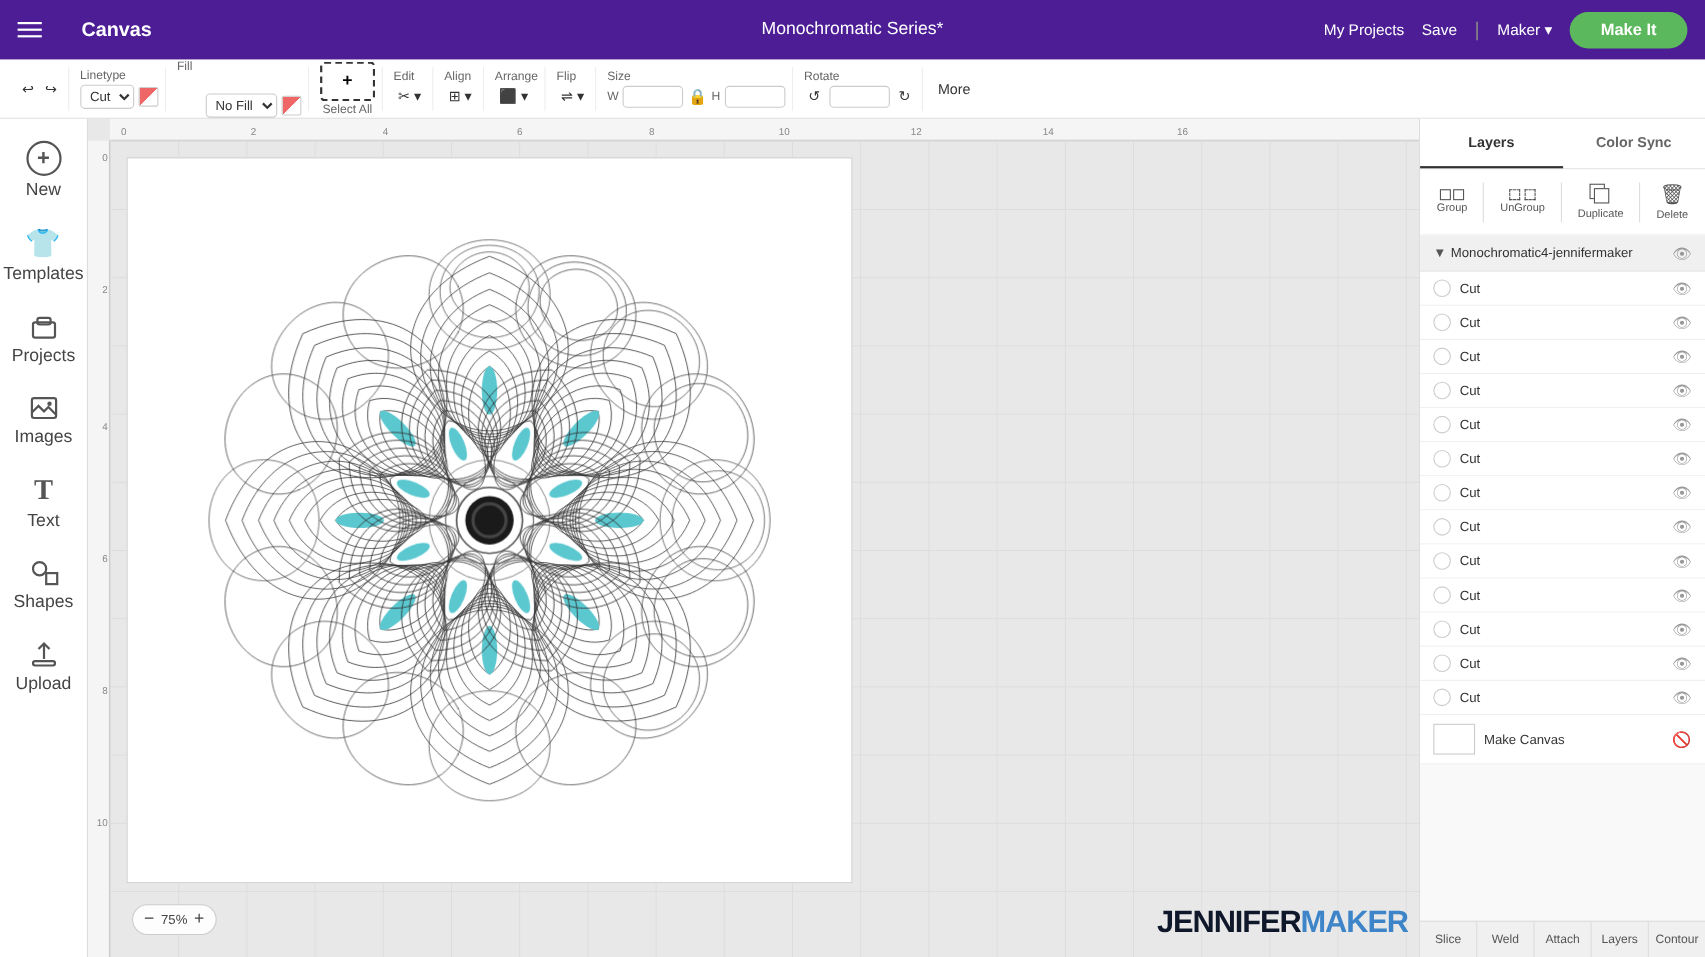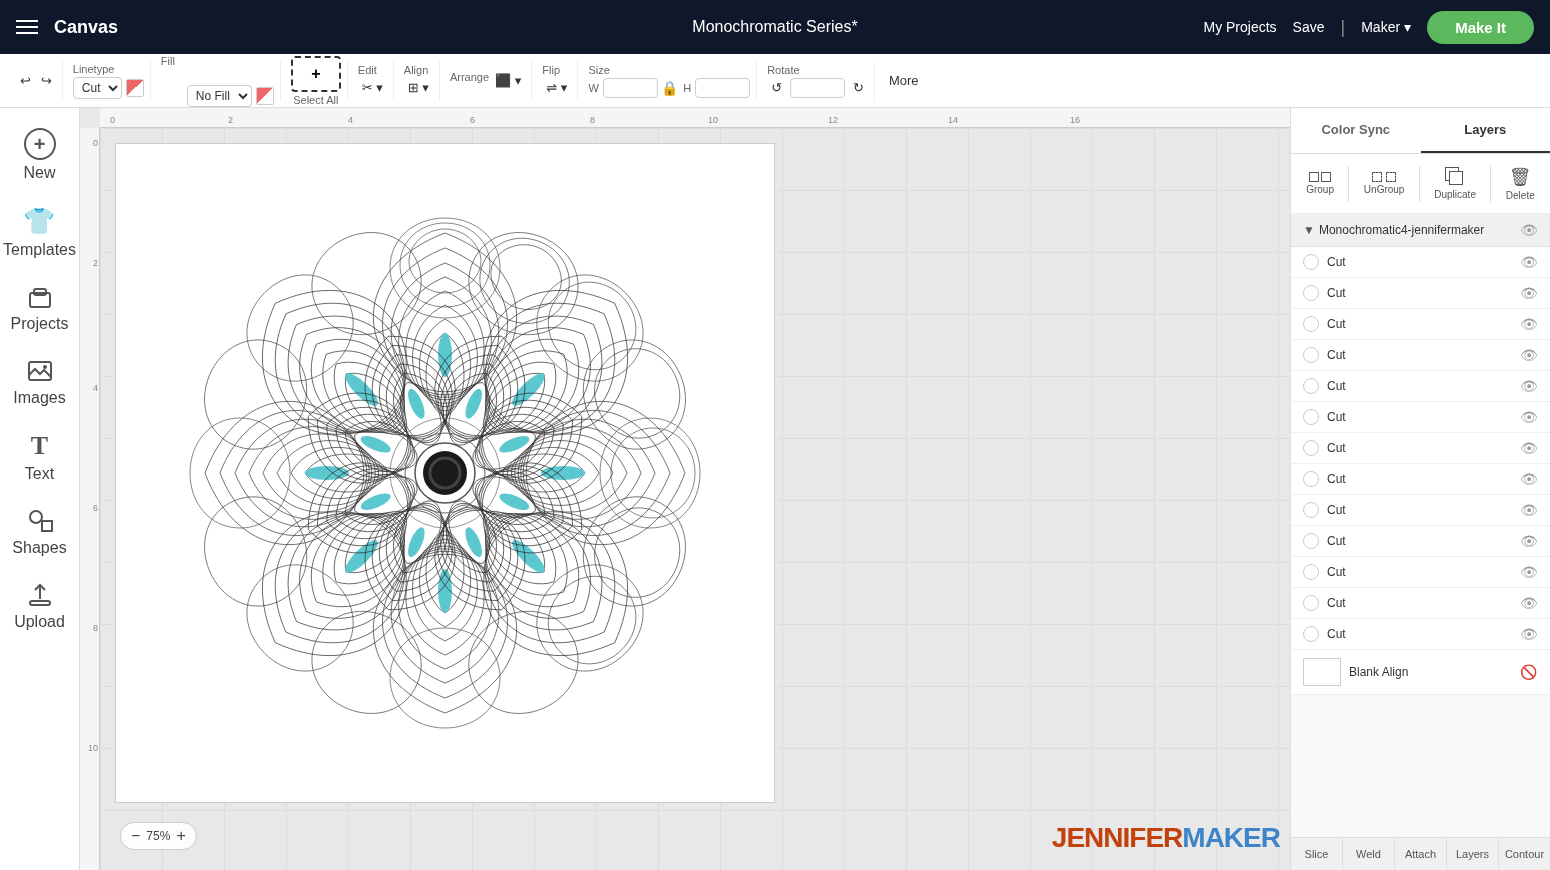--- a/index.html
+++ b/index.html
@@ -1,24 +1,24 @@
 <!DOCTYPE html>
 <html><head>
   <meta charset="utf-8">
   <style>
     * { margin: 0; padding: 0; box-sizing: border-box; }
     body { width: 1550px; height: 870px; overflow: hidden; font-family: 'Arial', sans-serif; background: #f0f0f0; }
 
     
     #topbar {
       width: 100%; height: 54px;
-      background: #0f172a;
+      background: #4c1d95;
       display: flex; align-items: center;
       padding: 0 16px;
-      gap: 8px;
+      gap: 28px;
       position: relative;
     }
     #topbar .hamburger { color: #fff; font-size: 20px; cursor: pointer; display: flex; flex-direction: column; gap: 4px; }
     #topbar .hamburger span { display: block; width: 22px; height: 2px; background: #fff; }
     #topbar .canvas-title { color: #fff; font-size: 18px; font-weight: bold; margin-left: 8px; }
     #topbar .project-name { position: absolute; left: 50%; transform: translateX(-50%); color: #fff; font-size: 16px; }
     #topbar .right-controls { margin-left: auto; display: flex; align-items: center; gap: 16px; }
     #topbar .my-projects-btn { color: #fff; font-size: 14px; cursor: pointer; background: none; border: none; }
     #topbar .save-btn { color: #fff; font-size: 14px; cursor: pointer; background: none; border: none; }
     #topbar .divider { color: #888; font-size: 18px; }
@@ -103,21 +103,21 @@
     }
     .zoom-btn { background: none; border: none; cursor: pointer; font-size: 16px; color: #444; }
     .zoom-level { font-size: 12px; color: #444; }
 
     
     #watermark {
       position: absolute; bottom: 16px; right: 10px;
       font-size: 28px; font-weight: 900;
       letter-spacing: -1px;
     }
-    .watermark-j { color: #c2410c; }
+    .watermark-j { color: #0f172a; }
     .watermark-rest { color: #3d85c8; }
 
     
     #right-panel {
       width: 260px; min-width: 260px;
       background: #f9f9f9;
       border-left: 1px solid #ddd;
       display: flex; flex-direction: column;
     }
 
@@ -252,21 +252,21 @@
   </div>
 
   <div class="toolbar-group">
     <div style="display:flex;flex-direction:column;gap:2px;">
       <span class="toolbar-label">Align</span>
       <button class="toolbar-btn">⊞ ▾</button>
     </div>
   </div>
 
   <div class="toolbar-group">
-    <div style="display:flex;flex-direction:row;gap:2px;">
+    <div style="display:flex;flex-direction:column;gap:2px;">
       <span class="toolbar-label">Arrange</span>
       <button class="toolbar-btn">⬛ ▾</button>
     </div>
   </div>
 
   <div class="toolbar-group">
     <div style="display:flex;flex-direction:column;gap:2px;">
       <span class="toolbar-label">Flip</span>
       <button class="toolbar-btn">⇌ ▾</button>
     </div>
@@ -650,22 +650,22 @@
     </div>
 
     <div id="watermark">
       <span class="watermark-j">JENNIFER</span><span class="watermark-rest">MAKER</span>
     </div>
   </div>
 
   <div id="right-panel">
 
     <div id="right-tabs">
+      <div class="right-tab active">Layers</div>
       <div class="right-tab">Color Sync</div>
-      <div class="right-tab active">Layers</div>
     </div>
 
     <div id="panel-toolbar">
       <div class="panel-tool">
         <div style="display:flex;gap:2px;">
           <div style="width:10px;height:10px;border:1.5px solid #555;"></div>
           <div style="width:10px;height:10px;border:1.5px solid #555;"></div>
         </div>
         <span class="panel-tool-label">Group</span>
       </div>
@@ -761,21 +761,21 @@
         <span class="eye-icon">👁</span>
       </div>
       <div class="layer-item">
         <div class="layer-circle"></div>
         <span class="layer-name">Cut</span>
         <span class="eye-icon">👁</span>
       </div>
 
       <div class="blank-canvas-row">
         <div class="blank-canvas-swatch"></div>
-        <span class="blank-canvas-label">Blank Align</span>
+        <span class="blank-canvas-label">Make Canvas</span>
         <span class="eye-cross">🚫</span>
       </div>
     </div>
 
     <div id="bottom-buttons">
       <button class="bottom-btn">Slice</button>
       <button class="bottom-btn">Weld</button>
       <button class="bottom-btn">Attach</button>
       <button class="bottom-btn">Layers</button>
       <button class="bottom-btn">Contour</button>

